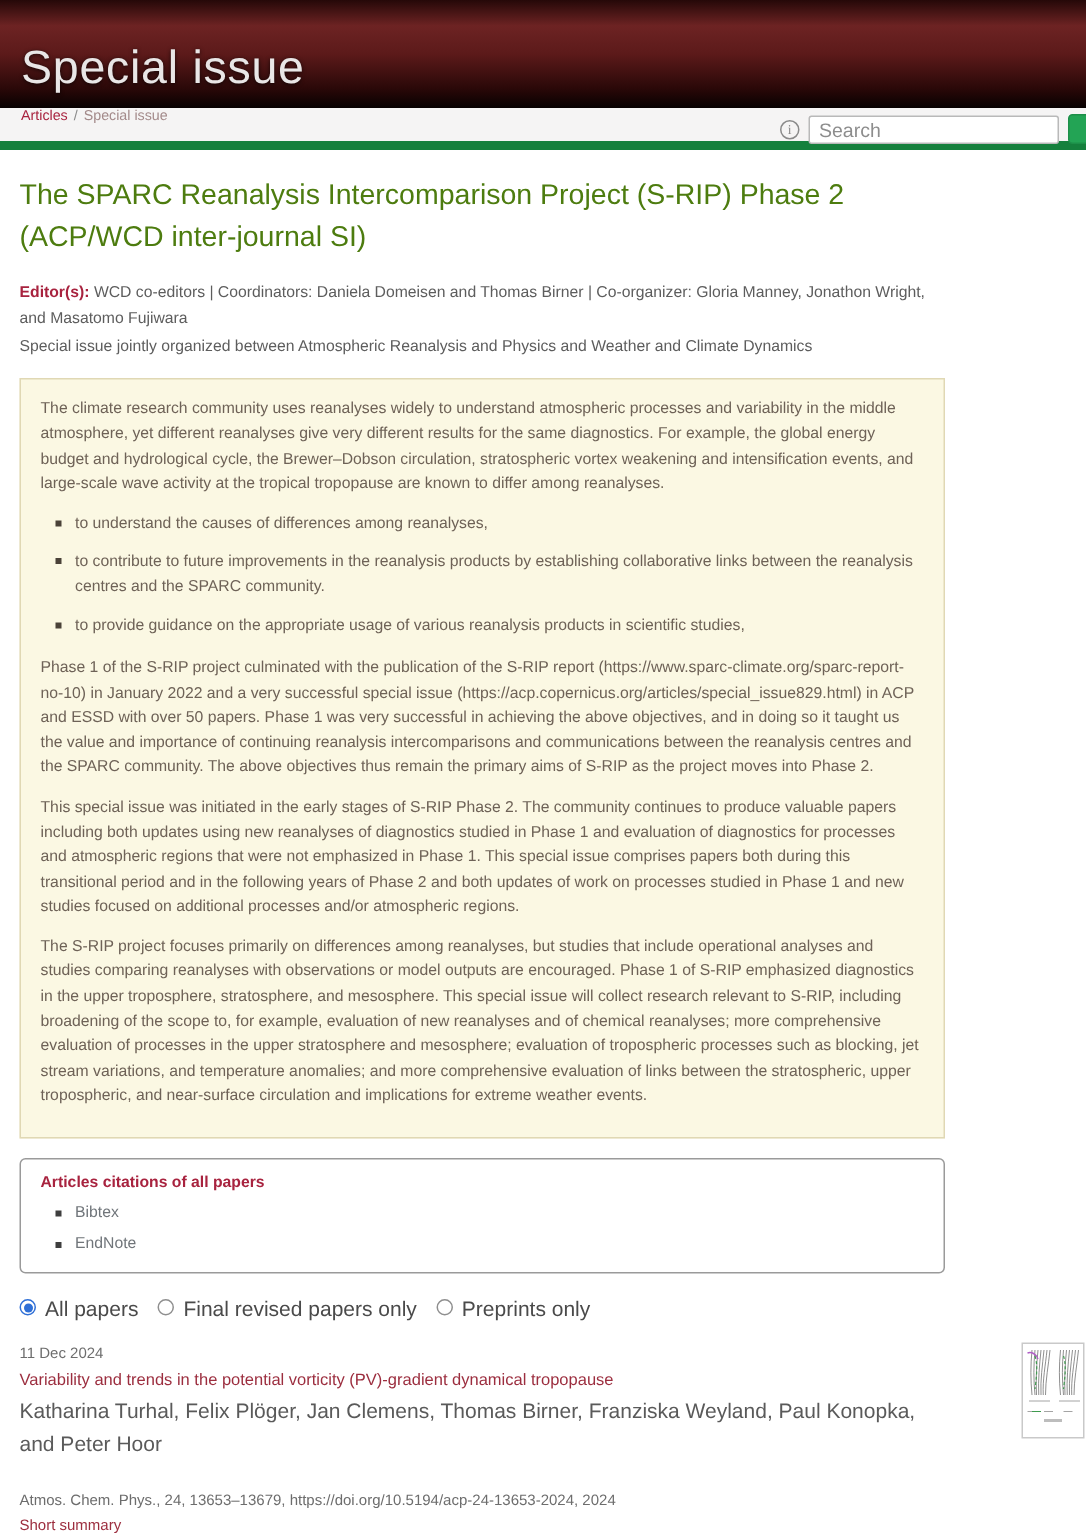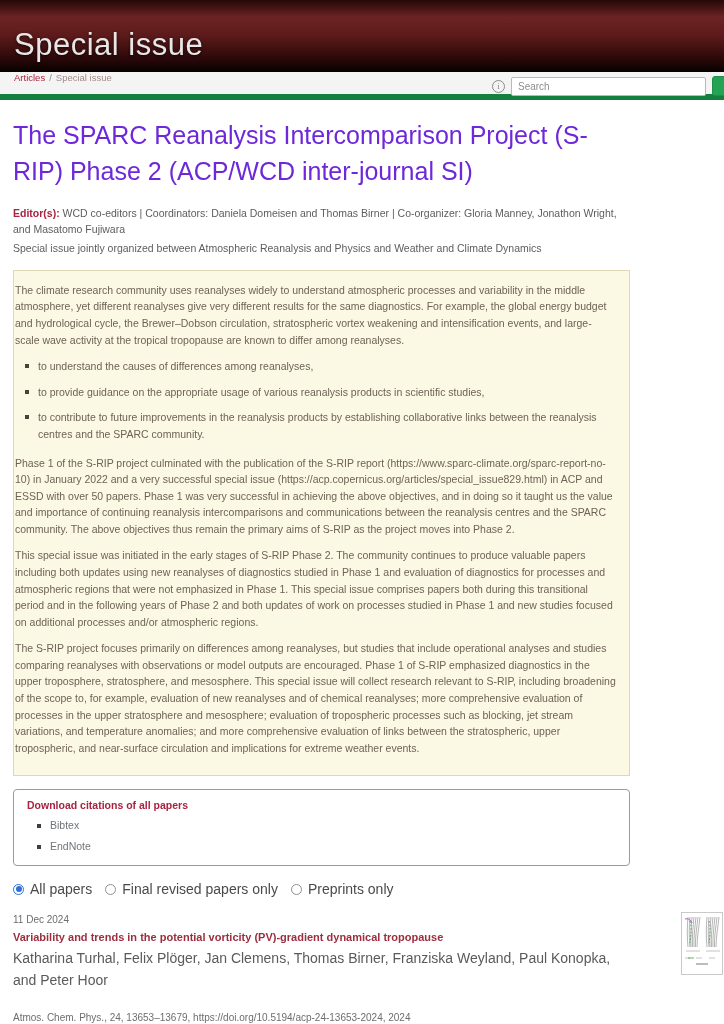--- a/index.html
+++ b/index.html
@@ -15,35 +15,35 @@
   
   .crumb-bar { position:relative; height:28px; background:#f5f4f4; border-bottom:6px solid #15803d;
     display:flex; align-items:flex-start; padding-left:14px; }
   .crumb { font-size:9.5px; }
   .crumb a { color:#a8233f; text-decoration:none; cursor:pointer; }
   .crumb .sep { color:#8a8a8a; margin:0 4px; }
   .crumb .current { color:#a38a8a; }
   .search-area { position:absolute; right:-18px; top:4px; display:flex; align-items:center; gap:6px; }
   .info-icon { width:13px; height:13px; border:1px solid #8a8a8a; border-radius:50%;
     color:#8a8a8a; font-size:9px; line-height:11px; text-align:center; font-family:"Liberation Serif",serif; cursor:pointer; }
-  .search-input { width:195px; height:19px; border:1px solid #b9b9b9; background:#fff;
-    font-size:10px; padding:0 6px; color:#555; border-radius:2px; }
+  .search-input { width:167px; height:19px; border:1px solid #b9b9b9; background:#fff;
+    font-size:13px; padding:0 6px; color:#555; border-radius:2px; }
   .search-input::placeholder { color:#8d8d8d; }
   .search-btn { width:30px; height:20px; background:#23a455; border:1px solid #1d8f49; border-radius:3px; cursor:pointer; }
 
   
   .main { padding:0 0 0 13px; }
   .narrow { width:617px; }
-  .si-title { margin-top:17px; font-size:25px; font-weight:400; color:#6d28d9; line-height:1.45; }
+  .si-title { margin-top:17px; font-size:19px; font-weight:400; color:#4d7c0f; line-height:1.45; }
   .editors { margin-top:15px; font-size:10.5px; color:#5d5d5d; line-height:1.6; }
   .editors .red { color:#a8233f; font-weight:700; }
   .org-note { font-size:10.5px; color:#5d5d5d; line-height:1.6; margin-top:2px; }
 
   
-  .desc-box { margin-top:13px; background:#fbf8e3; border:1px solid #e0d8b4; padding:11px 13px 9px 1px;
+  .desc-box { margin-top:13px; background:#fbf8e3; border:1px solid #e0d8b4; padding:11px 13px 9px 13px;
     font-size:10.5px; color:#6e6257; line-height:1.58; }
   .desc-box p { margin-bottom:10px; }
   .desc-box ul { list-style:none; margin:2px 0 12px 10px; }
   .desc-box li { position:relative; padding-left:13px; margin-bottom:9px; }
   .desc-box li::before { content:""; position:absolute; left:0; top:6px; width:4px; height:4px; background:#4a4238; }
 
   
   .dl-box { margin-top:13px; background:#fff; border:1px solid #9a9a9a; border-radius:4px; padding:9px 13px 4px 13px; }
   .dl-title { font-size:10.5px; font-weight:700; color:#a8233f; cursor:pointer; }
   .dl-box ul { list-style:none; margin:8px 0 0 10px; }
@@ -55,21 +55,21 @@
   .filters { margin-top:15px; display:flex; align-items:center; gap:13px; font-size:14px; color:#4a4a4a; }
   .radio-opt { display:flex; align-items:center; gap:6px; cursor:pointer; }
   .radio { width:11px; height:11px; border-radius:50%; border:1px solid #8f8f8f; background:#fff; position:relative; }
   .radio.on { border-color:#2f6fd6; }
   .radio.on::after { content:""; position:absolute; left:1.5px; top:1.5px; width:6px; height:6px; border-radius:50%; background:#2f6fd6; }
 
   
   .paper { margin-top:15px; display:flex; align-items:flex-start; }
   .paper-text { width:630px; padding-right:14px; }
   .p-date { font-size:10px; color:#6d6d6d; line-height:1.5; }
-  .p-title { font-size:11px; font-weight:700; color:#9c2e3f; line-height:1.5; margin-top:2px; cursor:pointer; }
+  .p-title { font-size:11px; font-weight:400; color:#9c2e3f; line-height:1.5; margin-top:2px; cursor:pointer; }
   .p-authors { font-size:14px; color:#5a5a5a; line-height:1.55; margin-top:2px; }
   .p-cite { font-size:10px; color:#6d6d6d; line-height:1.55; margin-top:19px; }
   .p-sum { font-size:10px; color:#9c2e3f; margin-top:4px; cursor:pointer; }
   .thumb { margin-left:auto; margin-right:1px; border:1px solid #c9c9c9; background:#fff; flex:0 0 auto; }
 
   .clip { width:724px; height:1024px; overflow:hidden; }
 </style>
 </head>
 <body>
 <div class="clip">
@@ -95,30 +95,30 @@
 
   <div class="editors narrow">
     <span class="red">Editor(s):</span><span> WCD co-editors | Coordinators: Daniela Domeisen and Thomas Birner | Co-organizer: Gloria Manney, Jonathon Wright, and Masatomo Fujiwara</span>
   </div>
   <div class="org-note narrow">Special issue jointly organized between Atmospheric Reanalysis and Physics and Weather and Climate Dynamics</div>
 
   <div class="desc-box narrow">
     <p>The climate research community uses reanalyses widely to understand atmospheric processes and variability in the middle atmosphere, yet different reanalyses give very different results for the same diagnostics. For example, the global energy budget and hydrological cycle, the Brewer–Dobson circulation, stratospheric vortex weakening and intensification events, and large-scale wave activity at the tropical tropopause are known to differ among reanalyses.</p>
     <ul>
       <li>to understand the causes of differences among reanalyses,</li>
+      <li>to contribute to future improvements in the reanalysis products by establishing collaborative links between the reanalysis centres and the SPARC community.</li>
       <li>to provide guidance on the appropriate usage of various reanalysis products in scientific studies,</li>
-      <li>to contribute to future improvements in the reanalysis products by establishing collaborative links between the reanalysis centres and the SPARC community.</li>
     </ul>
     <p>Phase 1 of the S-RIP project culminated with the publication of the S-RIP report (https://www.sparc-climate.org/sparc-report-no-10) in January 2022 and a very successful special issue (https://acp.copernicus.org/articles/special_issue829.html) in ACP and ESSD with over 50 papers. Phase 1 was very successful in achieving the above objectives, and in doing so it taught us the value and importance of continuing reanalysis intercomparisons and communications between the reanalysis centres and the SPARC community. The above objectives thus remain the primary aims of S-RIP as the project moves into Phase 2.</p>
     <p>This special issue was initiated in the early stages of S-RIP Phase 2. The community continues to produce valuable papers including both updates using new reanalyses of diagnostics studied in Phase 1 and evaluation of diagnostics for processes and atmospheric regions that were not emphasized in Phase 1. This special issue comprises papers both during this transitional period and in the following years of Phase 2 and both updates of work on processes studied in Phase 1 and new studies focused on additional processes and/or atmospheric regions.</p>
     <p>The S-RIP project focuses primarily on differences among reanalyses, but studies that include operational analyses and studies comparing reanalyses with observations or model outputs are encouraged. Phase 1 of S-RIP emphasized diagnostics in the upper troposphere, stratosphere, and mesosphere. This special issue will collect research relevant to S-RIP, including broadening of the scope to, for example, evaluation of new reanalyses and of chemical reanalyses; more comprehensive evaluation of processes in the upper stratosphere and mesosphere; evaluation of tropospheric processes such as blocking, jet stream variations, and temperature anomalies; and more comprehensive evaluation of links between the stratospheric, upper tropospheric, and near-surface circulation and implications for extreme weather events.</p>
   </div>
 
   <div class="dl-box narrow">
-    <div class="dl-title">Download citations of all papers</div>
+    <div class="dl-title">Articles citations of all papers</div>
     <ul>
       <li><a>Bibtex</a></li>
       <li><a>EndNote</a></li>
     </ul>
   </div>
 
   <div class="filters">
     <div class="radio-opt">
       <span class="radio on"></span>
       <span>All papers</span>

